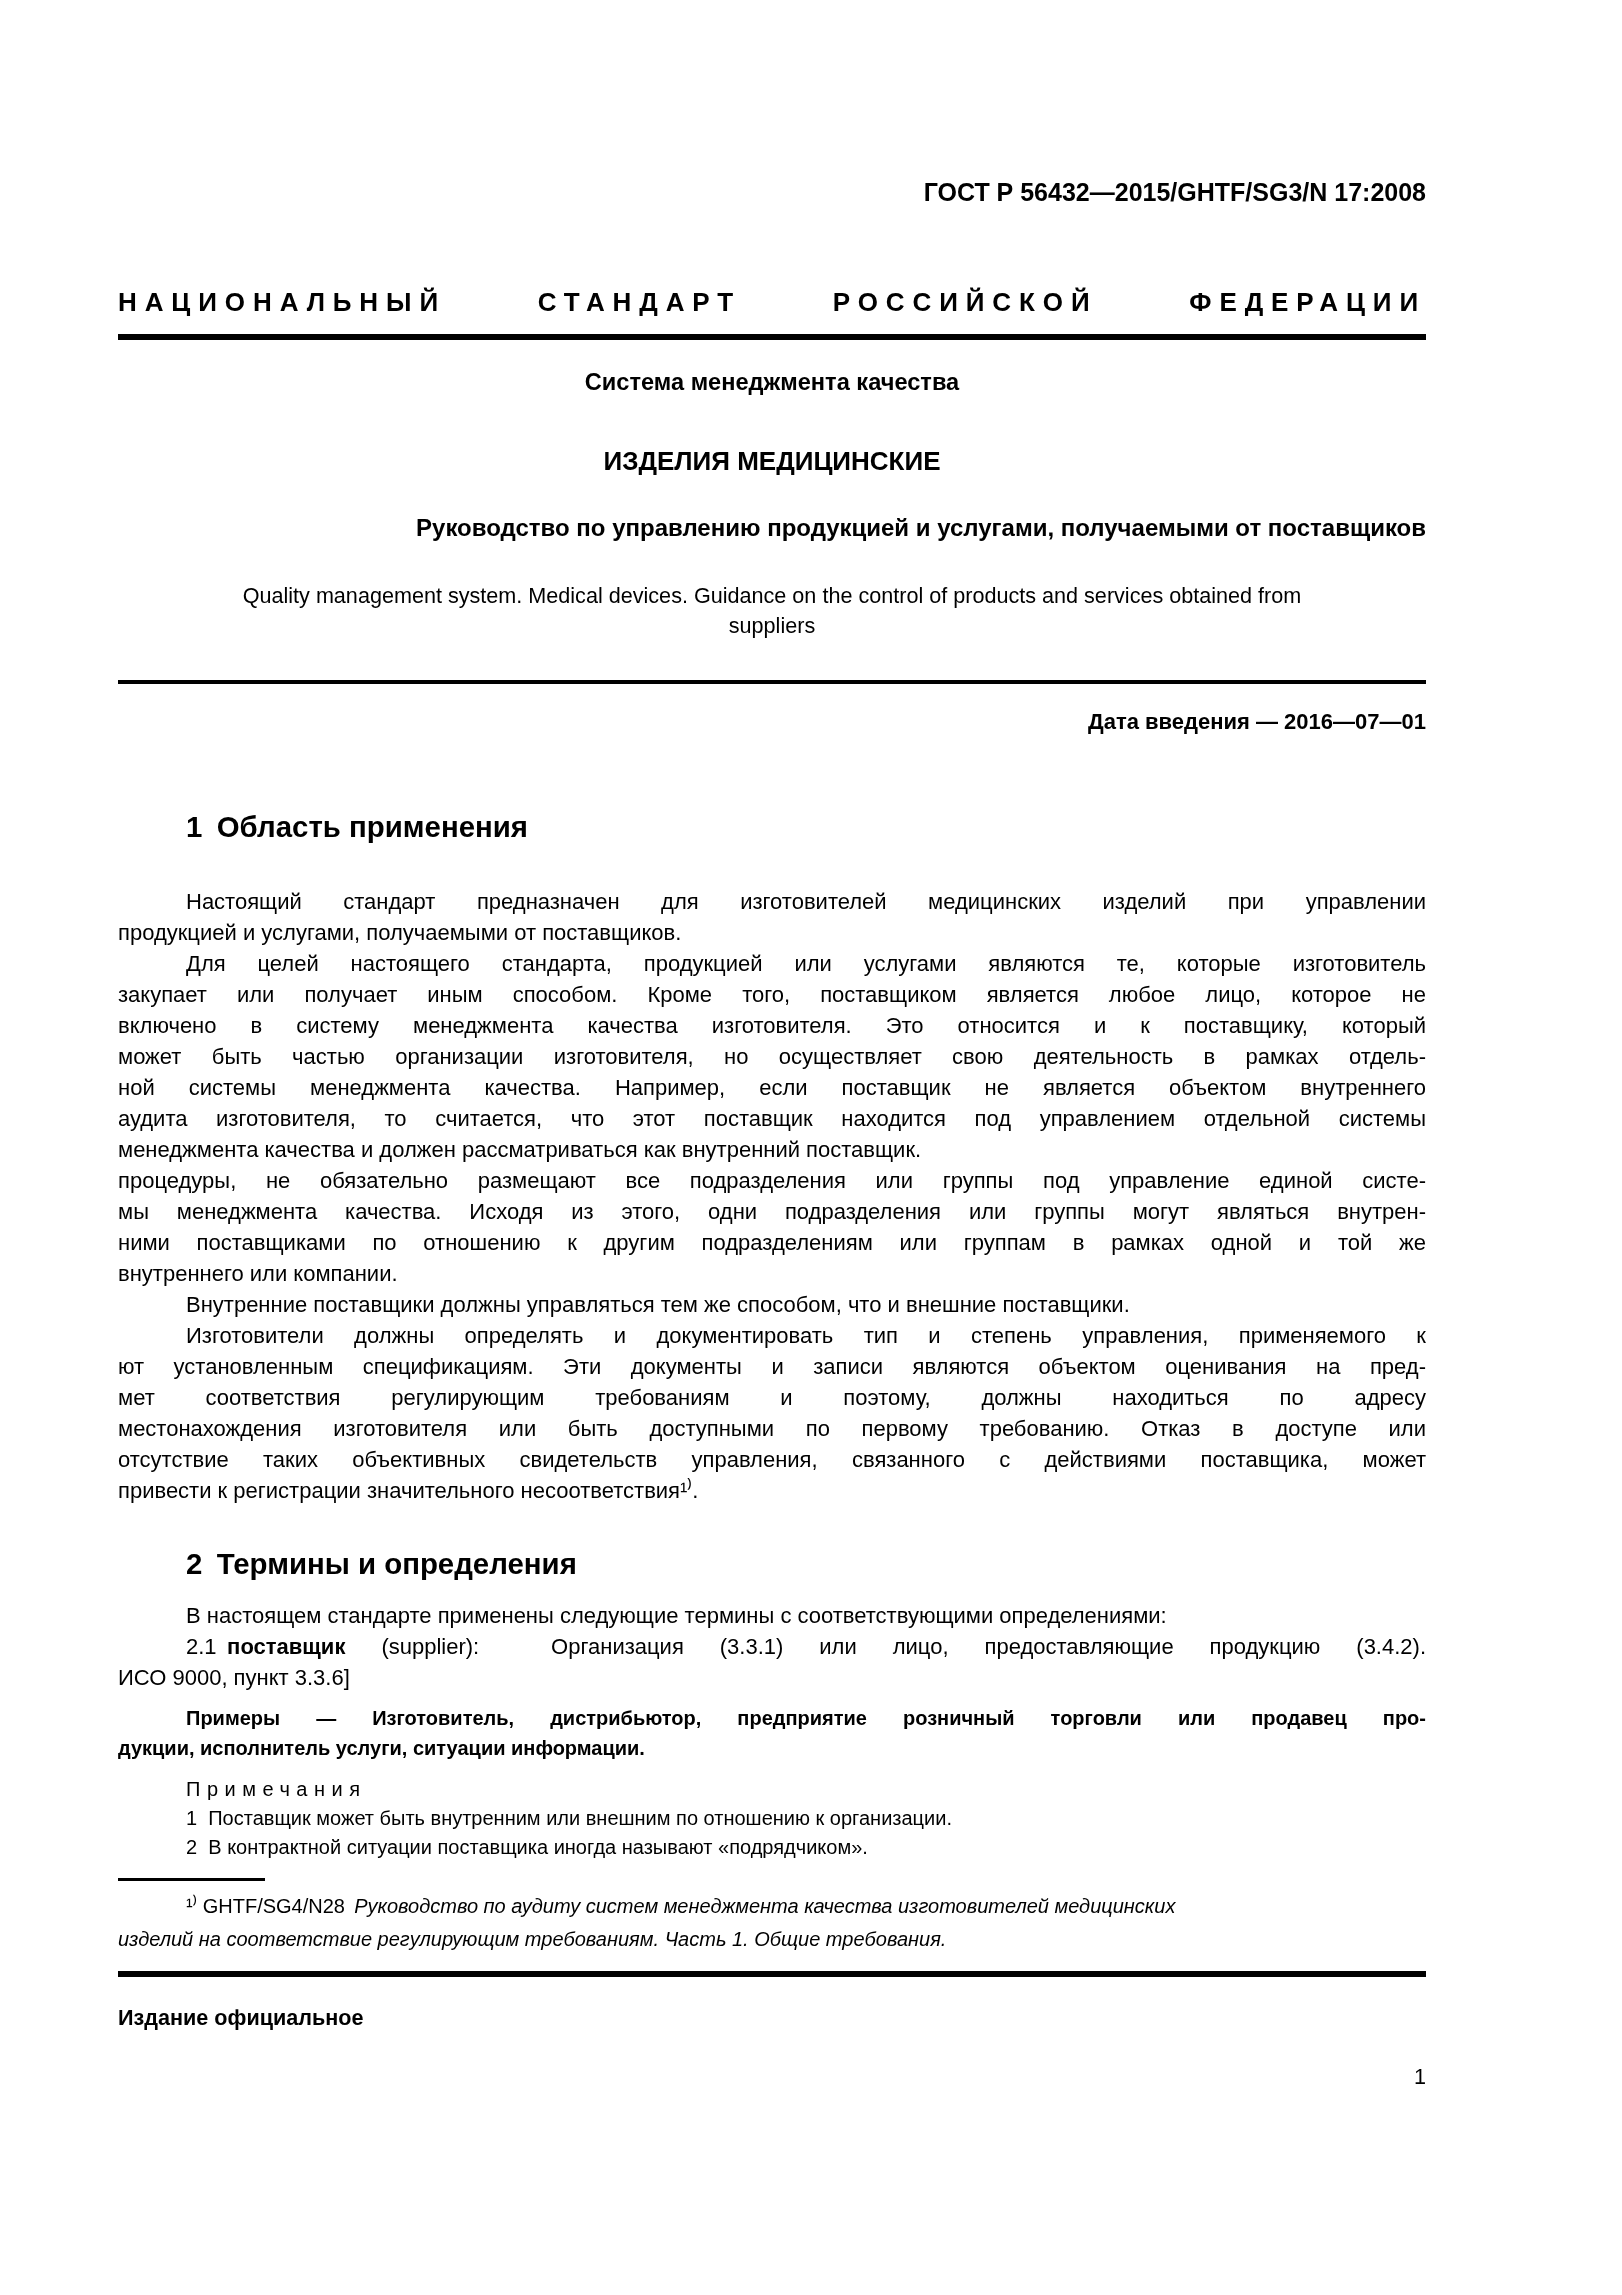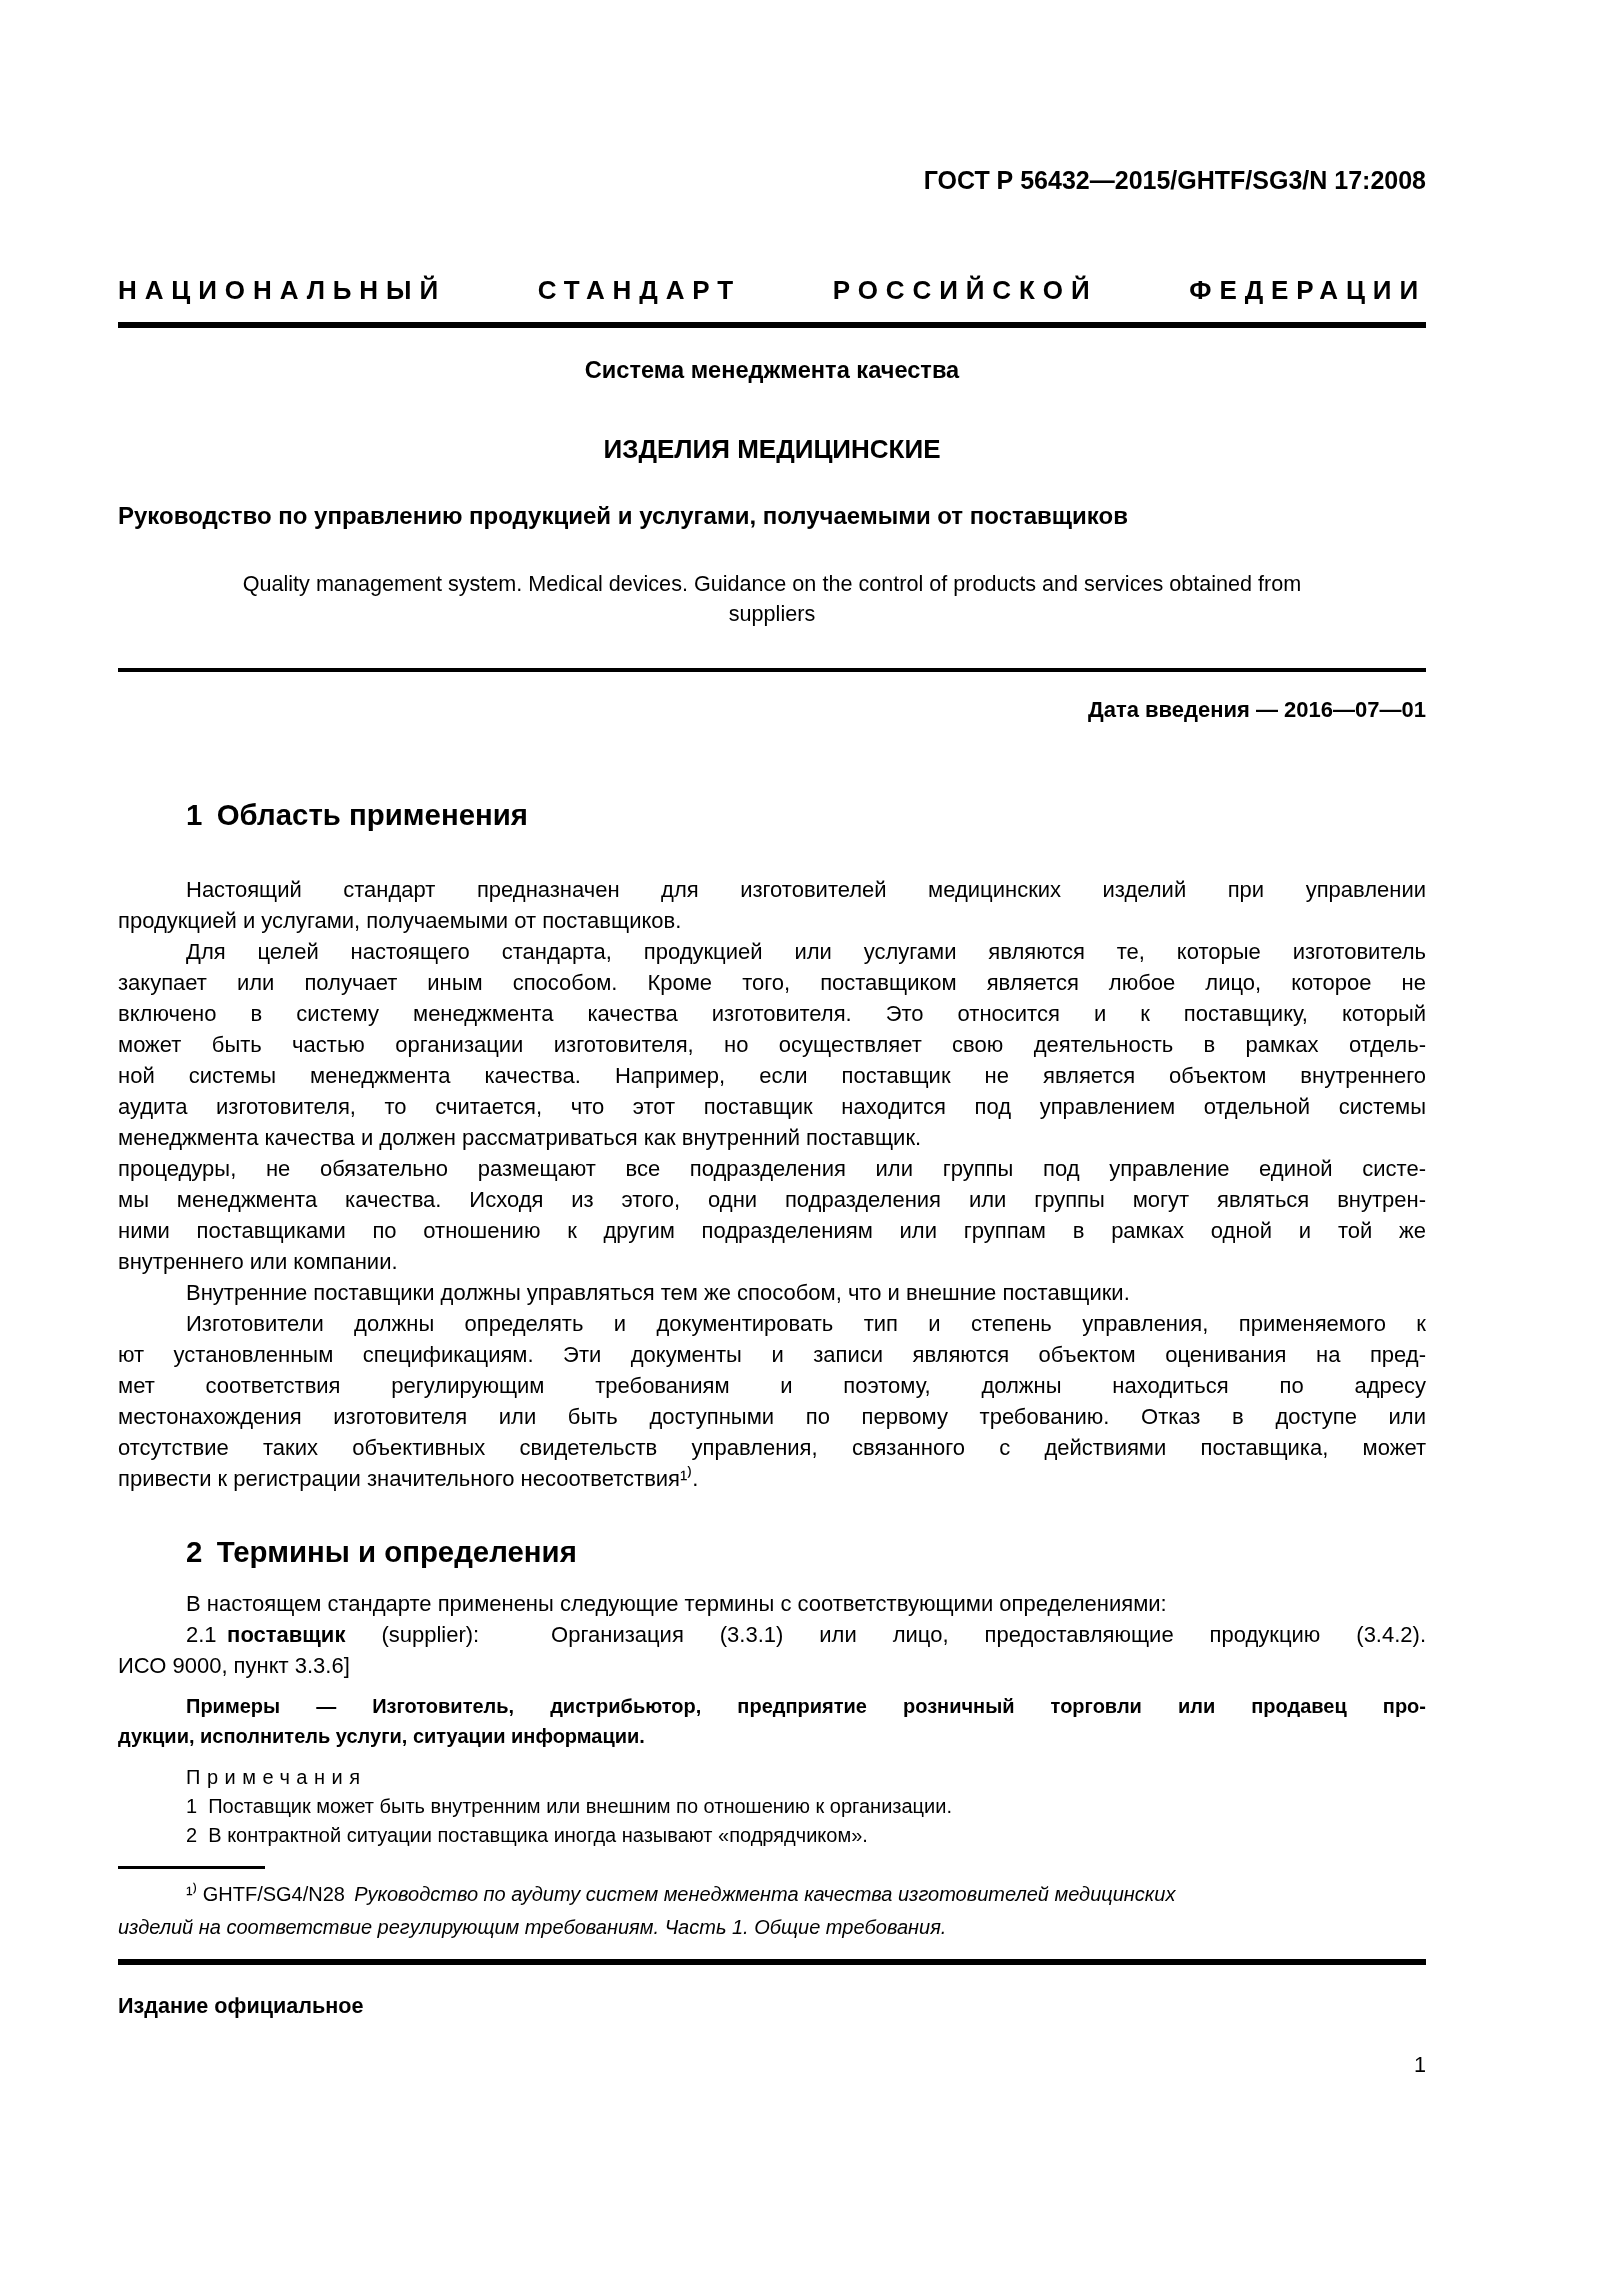--- a/index.html
+++ b/index.html
@@ -1,36 +1,36 @@
 <!DOCTYPE html>
 <html lang="ru" style="font-size:10.5px"><head>
 <meta charset="utf-8">
 <style>
   * { margin:0; padding:0; box-sizing:border-box; }
   html,body { background:#ffffff; }
   .page {
     width:1596px; height:2295px;
     background:#ffffff; color:#000000;
     font-family:"Liberation Sans", sans-serif;
-    padding:4px 170px 0 118px;
+    padding:16px 170px 0 118px;
     overflow:hidden;
     position:relative;
   }
   .doc-code { margin-top:162px; text-align:right; font-weight:bold; font-size:25px; line-height:29px; }
   .banner { margin-top:80px; font-weight:bold; font-size:26px; line-height:30px;
             letter-spacing:7.9px; text-align:justify; text-align-last:justify; }
   .rule { background:#000; }
   .rule.thick { height:5.9px; }
   .rule.thin { height:3.9px; }
   .rule.top { margin-top:17px; }
   .rule.mid { margin-top:39px; }
   .rule.bottom { margin-top:15.7px; }
   .t-subject { margin-top:29px; text-align:center; font-weight:bold; font-size:23.6px; line-height:27.5px; }
   .t-main { margin-top:50px; text-align:center; font-weight:bold; font-size:26px; line-height:30px; }
-  .t-sub { margin-top:37px; text-align:left; font-weight:bold; font-size:24px; line-height:29px; }
+  .t-sub { margin-top:37px; text-align:right; font-weight:bold; font-size:24px; line-height:29px; }
   .t-en { margin-top:39px; font-size:21.6px; line-height:30px; }
   .center-lines .line { text-align:center; text-align-last:center; }
   .date { margin-top:25px; text-align:right; font-weight:bold; font-size:22px; line-height:26px; }
   .sec-h { margin-top:71px; font-weight:bold; font-size:29.4px; line-height:41px; padding-left:68px; }
   .sec-h.second { margin-top:37px; }
   .sec-h .num { margin-right:14.4px; }
   .para { font-size:22px; line-height:31px; }
   .para .line { text-align:justify; text-align-last:justify; }
   .para .line.first { text-indent:68px; }
   .para .line.last { text-align-last:left; }

